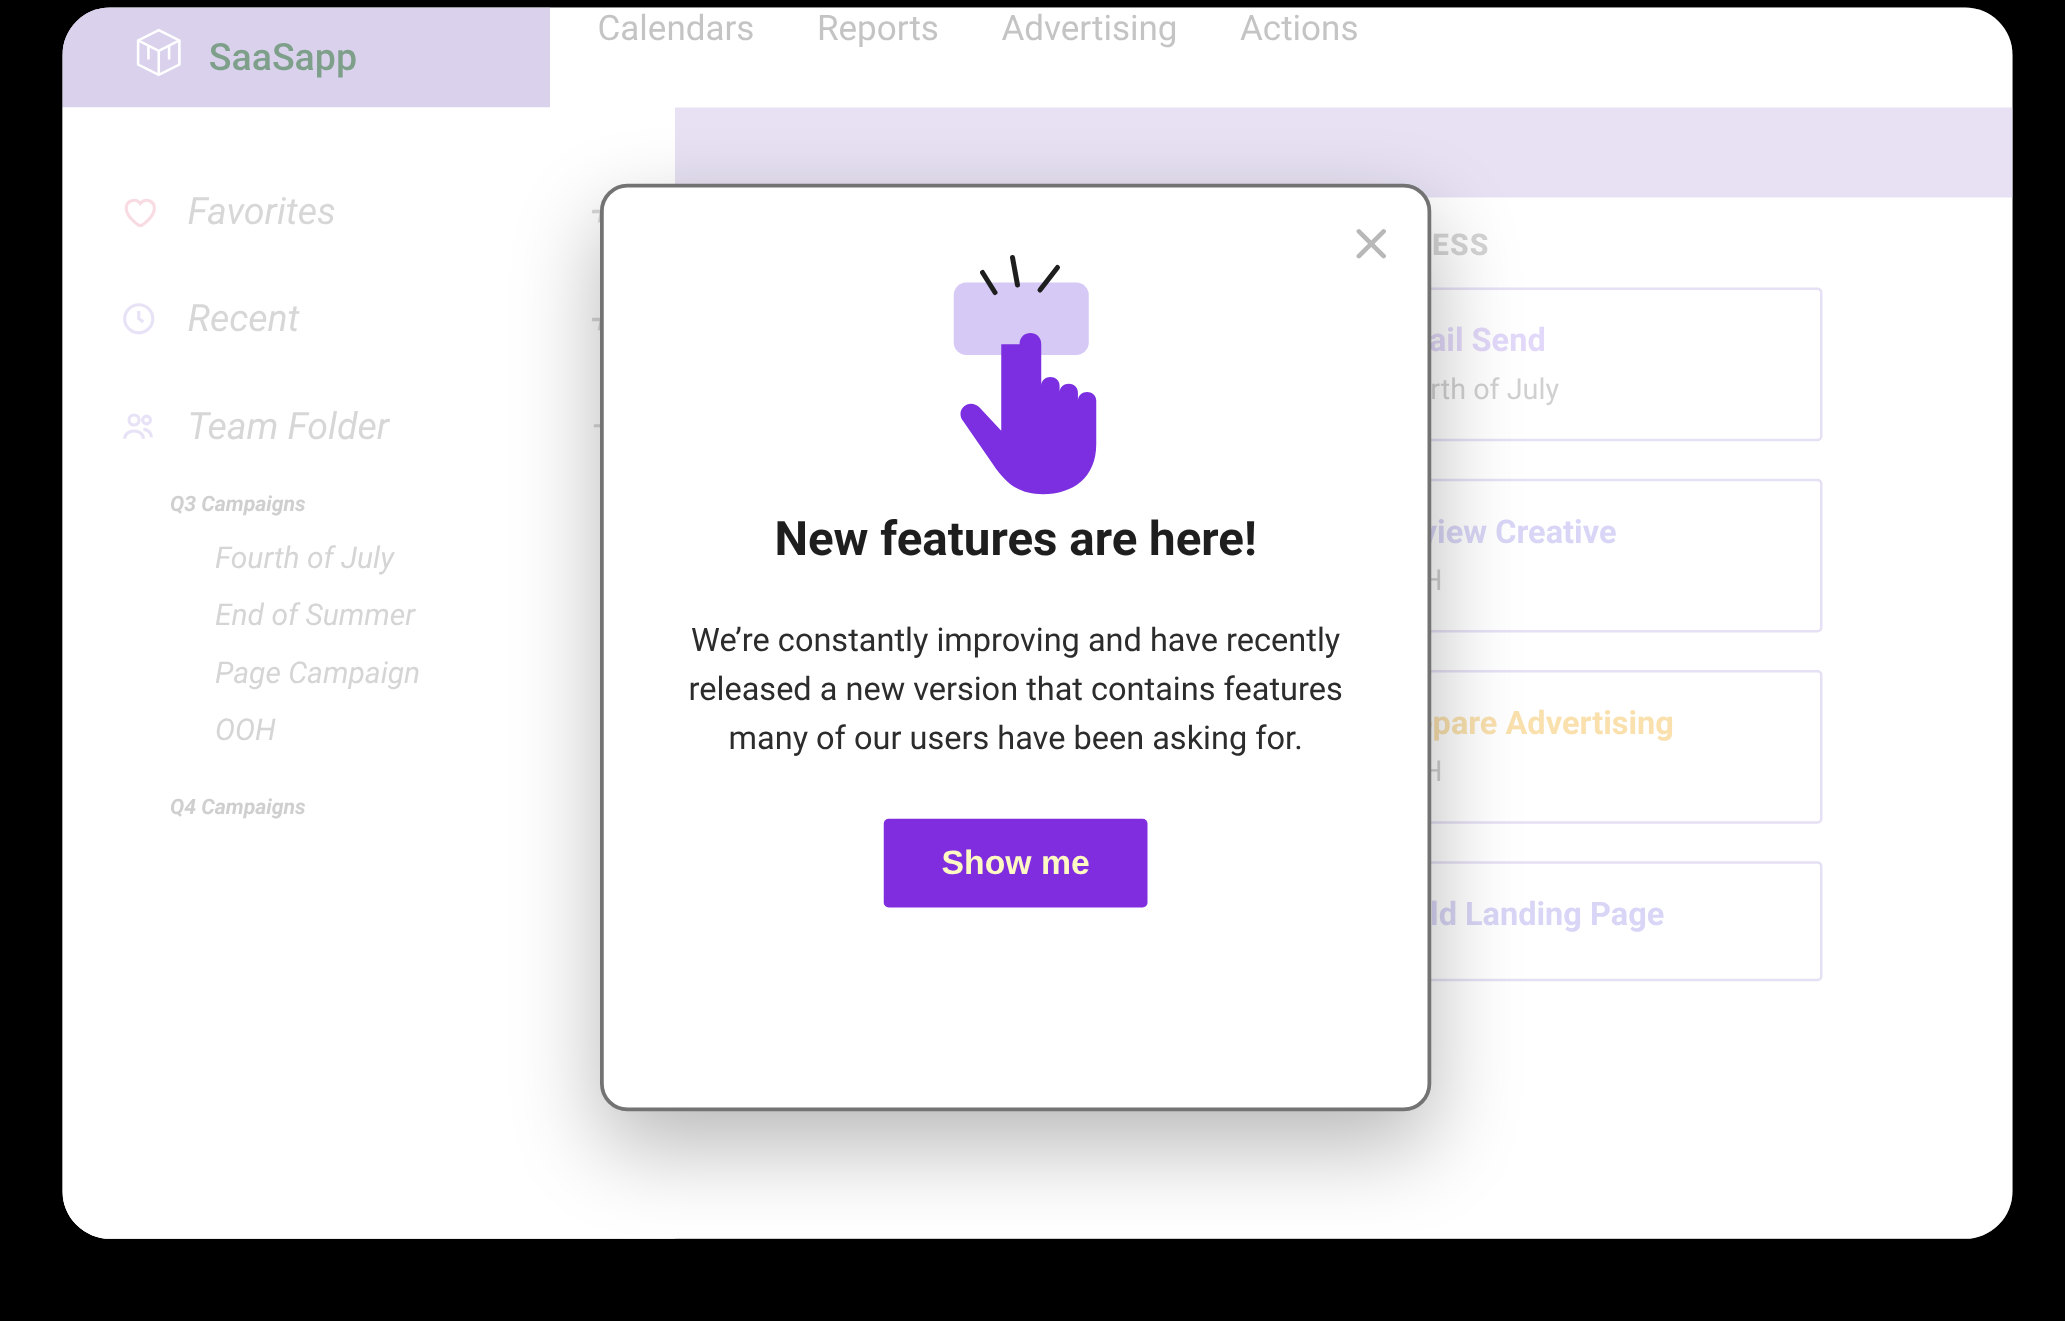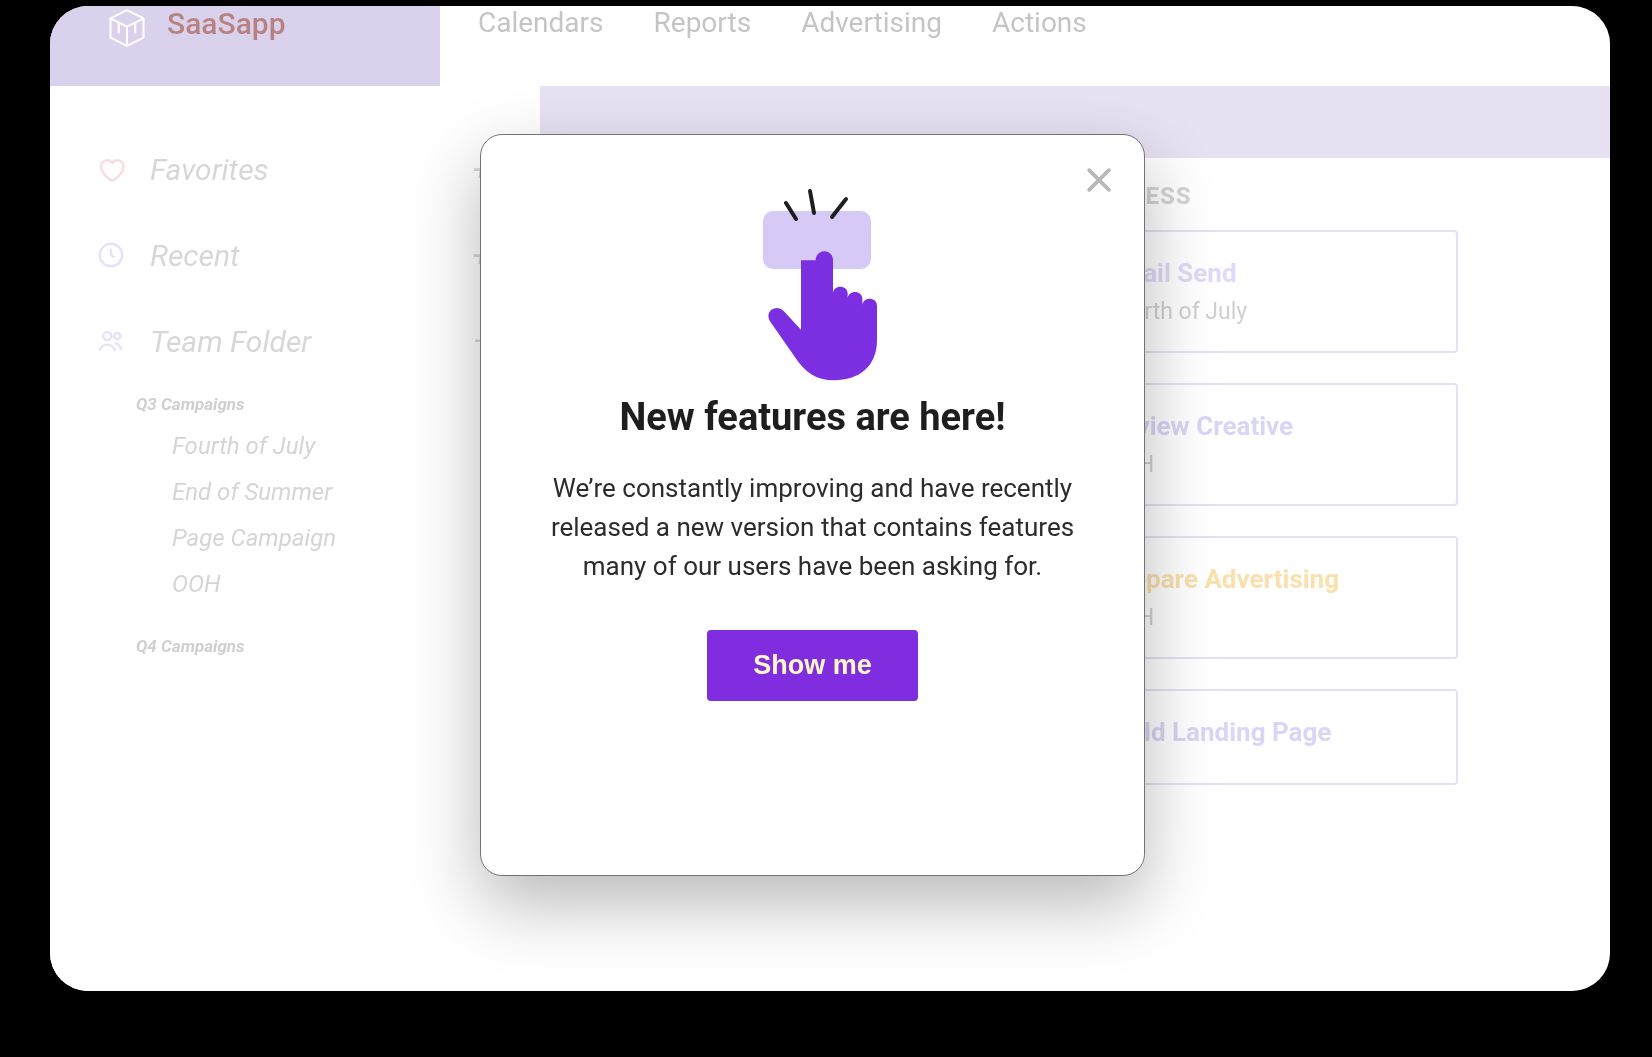--- a/index.html
+++ b/index.html
@@ -29,23 +29,24 @@
   
   .app-header {
     display: flex;
     height: 80px;
     width: 100%;
   }
   .app-header-left {
     width: 390px;
     background: #BCACDC;
     display: flex;
+    align-items: center;
     gap: 18px;
     padding-left: 55px;
-    color: #7f1d1d;
+    color: #14532d;
     font-size: 30px;
     font-weight: 500;
   }
   .app-header-left svg { width: 44px; height: 44px; flex-shrink: 0; }
   .app-header-nav {
     flex: 1;
     display: flex;
     gap: 50px;
     padding-left: 38px;
     color: #949494;
@@ -147,28 +148,28 @@
     margin-top: 6px;
     flex-shrink: 0;
   }
   .card.blank { height: 130px; }
   .card-title { font-size: 26px; font-weight: 700; }
   .card-sub { font-size: 23px; color: #A9A9A9; margin-top: 10px; }
 
   
   .modal {
     position: absolute;
-    top: 134px;
+    top: 147px;
     left: 480px;
     width: 665px;
     height: 742px;
     background: #fff;
     border-radius: 22px;
     box-shadow: 0 28px 70px rgba(0,0,0,0.28);
-    border: 1px solid #737373;
+    border: 3px solid #737373;
     display: flex;
     flex-direction: column;
     align-items: center;
     padding: 28px 56px 40px 56px;
   }
   .modal-close {
     position: absolute;
     top: 28px;
     right: 28px;
     width: 34px;
@@ -204,21 +205,21 @@
     height: 160px;
   }
   .modal-title {
     margin-top: 26px;
     font-size: 38px;
     font-weight: 700;
     color: #1E1E1E;
     text-align: center;
   }
   .modal-body {
-    margin-top: 30px;
+    margin-top: 40px;
     font-size: 26px;
     line-height: 1.5;
     text-align: center;
     color: #2C2C2C;
   }
   .modal-btn {
     margin-top: 44px;
     background: #802DE0;
     color: #fef9c3;
     font-size: 27px;

